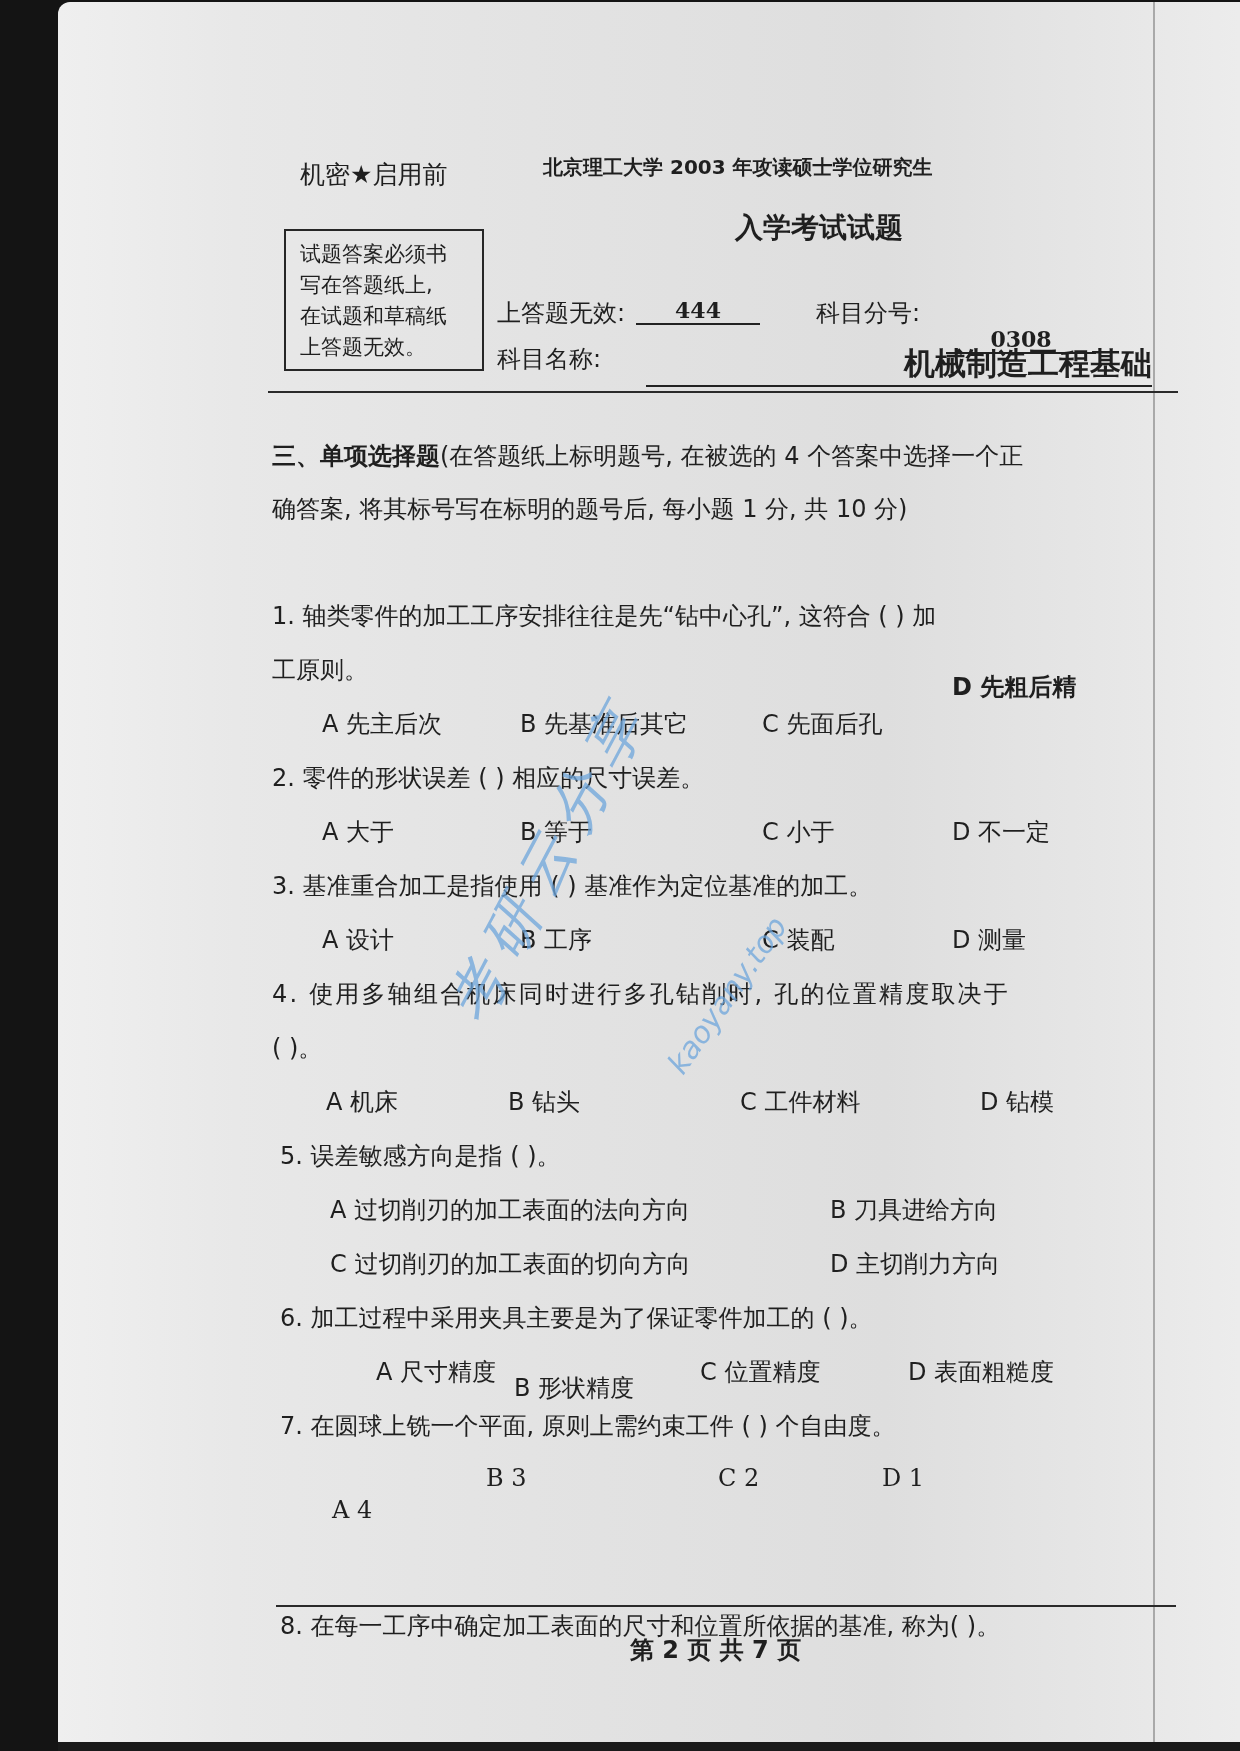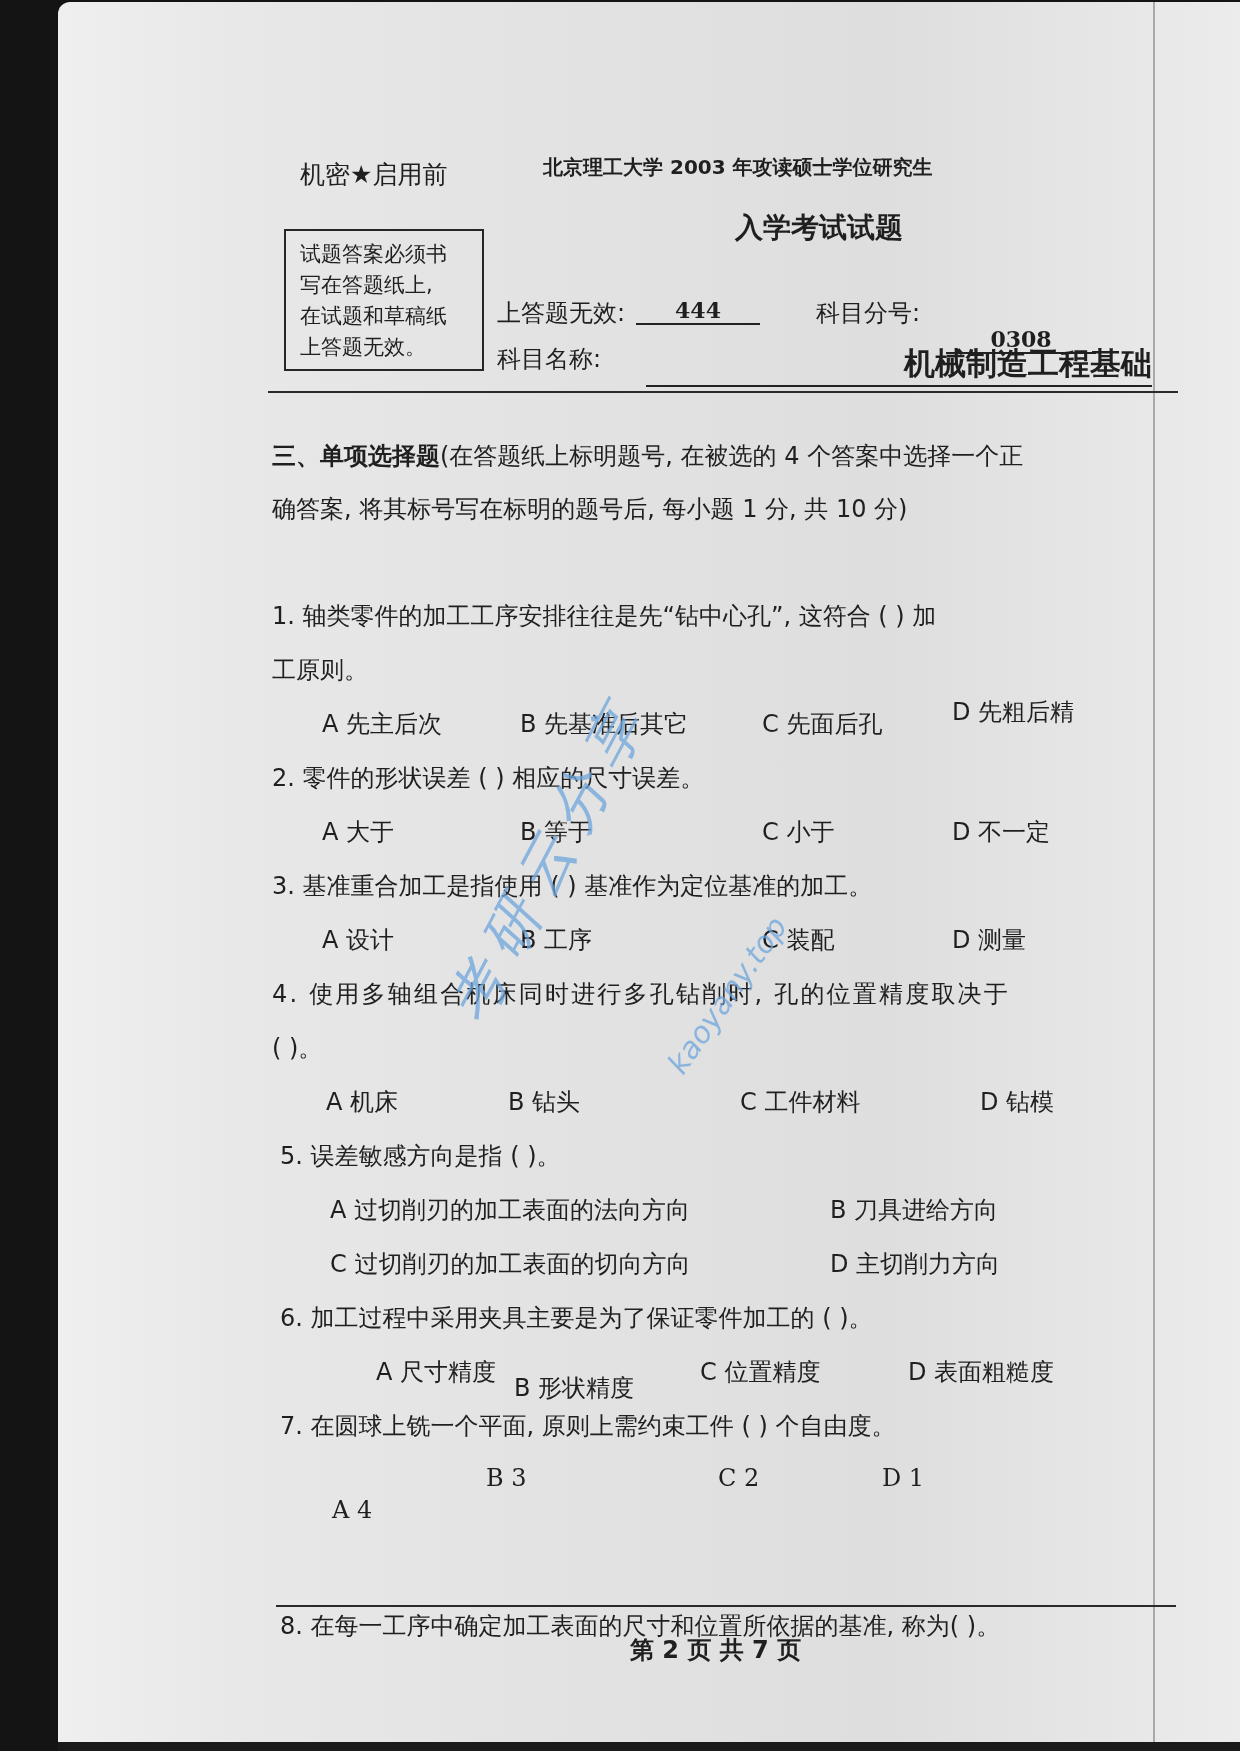--- a/index.html
+++ b/index.html
@@ -78,21 +78,21 @@
 <div class="abs section-title sans">
   <b>三、单项选择题</b><span>(在答题纸上标明题号, 在被选的 4 个答案中选择一个正</span>
 </div>
 <div class="abs sans" style="left:272px; top:493px; font-size:24px;">确答案, 将其标号写在标明的题号后, 每小题 1 分, 共 10 分)</div>
 
 <div class="abs q sans" style="left:272px; top:600px;">1. 轴类零件的加工工序安排往往是先“钻中心孔”, 这符合 (        ) 加</div>
 <div class="abs q sans" style="left:272px; top:654px;">工原则。</div>
 <div class="abs opt sans" style="left:322px; top:708px;">A 先主后次</div>
 <div class="abs opt sans" style="left:520px; top:708px;">B 先基准后其它</div>
 <div class="abs opt sans" style="left:762px; top:708px;">C 先面后孔</div>
-<div class="abs opt sans" style="left:952px; top:696px;">D 先粗后精</div>
+<div class="abs opt sans" style="left:952px; top:671px;font-weight:bold;">D 先粗后精</div>
 
 <div class="abs q sans" style="left:272px; top:762px;">2. 零件的形状误差 (        ) 相应的尺寸误差。</div>
 <div class="abs opt sans" style="left:322px; top:816px;">A 大于</div>
 <div class="abs opt sans" style="left:520px; top:816px;">B 等于</div>
 <div class="abs opt sans" style="left:762px; top:816px;">C 小于</div>
 <div class="abs opt sans" style="left:952px; top:816px;">D 不一定</div>
 
 <div class="abs q sans" style="left:272px; top:870px;">3. 基准重合加工是指使用 (        ) 基准作为定位基准的加工。</div>
 <div class="abs opt sans" style="left:322px; top:924px;">A 设计</div>
 <div class="abs opt sans" style="left:520px; top:924px;">B 工序</div>

